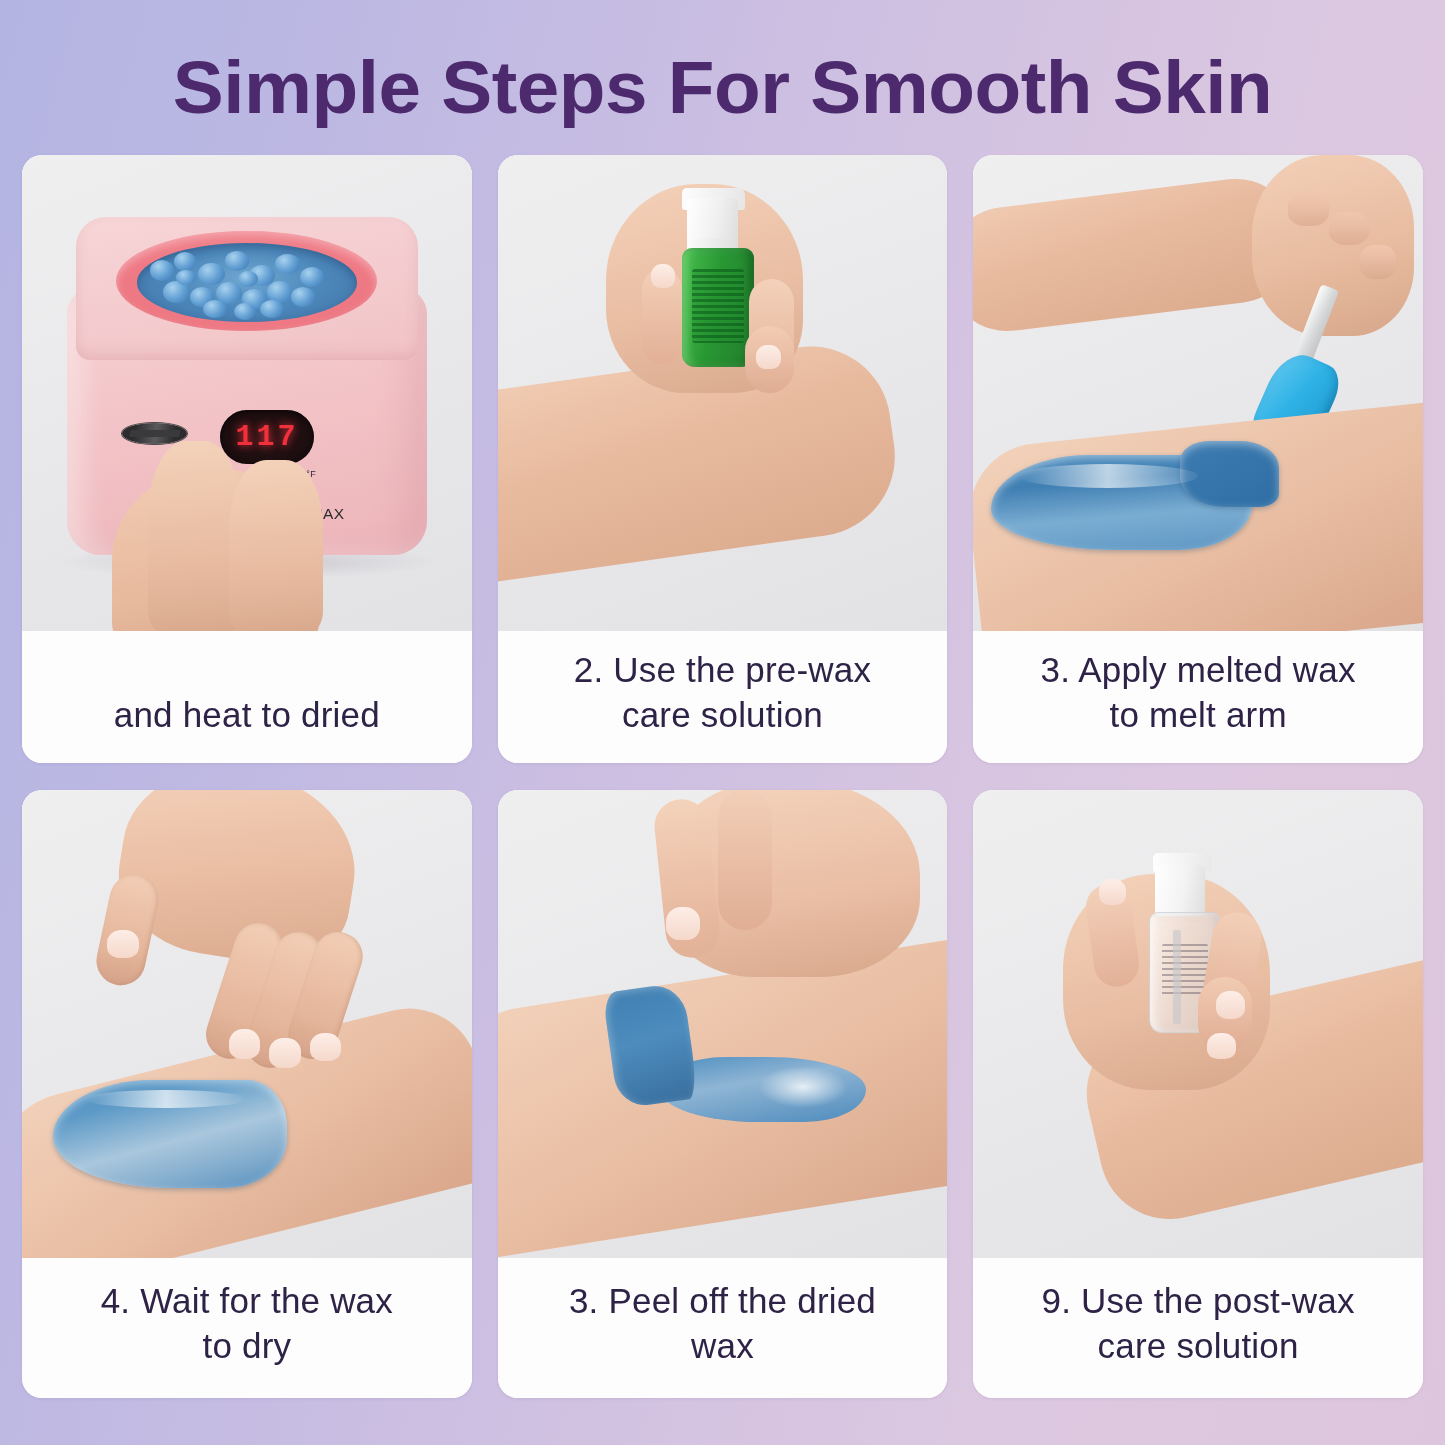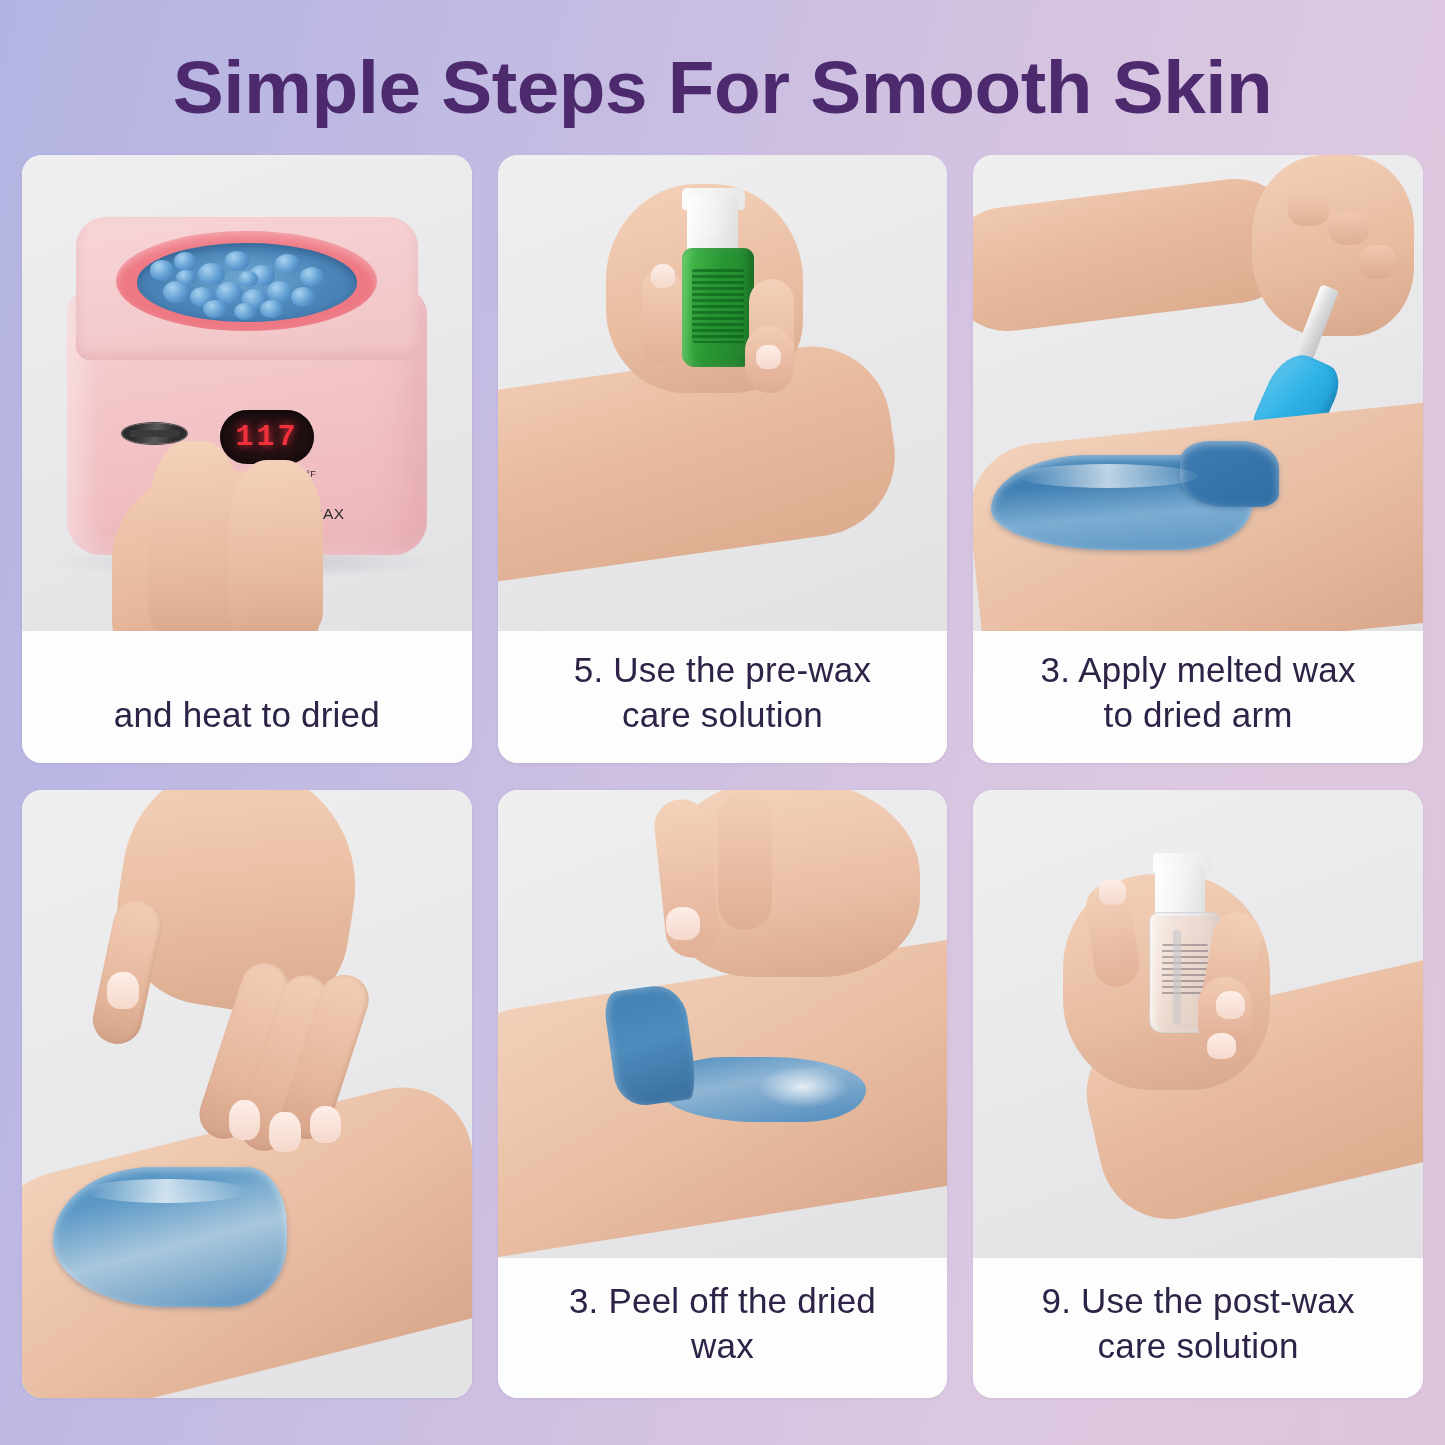--- a/index.html
+++ b/index.html
@@ -578,21 +578,21 @@
 
       <div class="finger" style="left:32%;top:24%;width:9%;height:20%;background:linear-gradient(180deg,#f3cfb7,#e2b096);"></div>
       <div class="finger" style="left:56%;top:26%;width:10%;height:22%;background:linear-gradient(180deg,#f4d1ba,#e3b298);"></div>
       <div class="finger" style="left:55%;top:36%;width:11%;height:14%;background:linear-gradient(180deg,#f2ccb4,#dfac92);"></div>
       <div class="nail" style="left:34%;top:23%;width:5.5%;height:5%;"></div>
       <div class="nail" style="left:57.5%;top:40%;width:5.5%;height:5%;"></div>
     </div>
 
     <div class="step-caption">
       <span>
-        <span>5. Use the pre-wax</span><br>
+        <span>2. Use the pre-wax</span><br>
         <span>care solution</span>
       </span>
     </div>
   </div>
 
   <div class="step-card row-1">
     <div class="step-photo">
       <div class="photo-bg"></div>
 
       <div class="arm skin p3-forearm"></div>
@@ -606,21 +606,21 @@
 
       <div class="arm skin2 p3-lower-arm"></div>
       <div class="wax-stroke p3-wax"></div>
       <div class="wax-stroke p3-wax2"></div>
       <div class="p3-wax-sheen"></div>
     </div>
 
     <div class="step-caption">
       <span>
         <span>3. Apply melted wax</span><br>
-        <span>to dried arm</span>
+        <span>to melt arm</span>
       </span>
     </div>
   </div>
 
   <div class="step-card row-2">
     <div class="step-photo">
       <div class="photo-bg"></div>
 
       <div class="arm skin2 p4-arm"></div>
       <div class="hand-blob p4-hand"></div>
@@ -631,20 +631,26 @@
       <div class="finger p4-finger" style="left:62%;top:30%;width:11%;height:28%;transform:rotate(18deg);"></div>
       <div class="nail" style="left:19%;top:30%;width:7%;height:6%;"></div>
       <div class="nail" style="left:46%;top:51%;width:7%;height:6.5%;"></div>
       <div class="nail" style="left:55%;top:53%;width:7%;height:6.5%;"></div>
       <div class="nail" style="left:64%;top:52%;width:7%;height:6%;"></div>
 
       <div class="wax-stroke p4-wax"></div>
       <div style="position:absolute;left:14%;top:64%;width:36%;height:4%;background:linear-gradient(90deg,rgba(255,255,255,0),rgba(255,255,255,.7),rgba(255,255,255,0));border-radius:50%;"></div>
     </div>
 
+    <div class="step-caption">
+      <span>
+        <span>4. Wait for the wax</span><br>
+        <span>to dry</span>
+      </span>
+    </div>
   </div>
 
   <div class="step-card row-2">
     <div class="step-photo">
       <div class="photo-bg"></div>
 
       <div class="arm skin2 p5-arm"></div>
       <div class="hand-blob p5-hand"></div>
 
       <div class="finger" style="left:36%;top:2%;width:12%;height:34%;border-radius:34px;background:linear-gradient(180deg,#f4d2ba,#e2b197);transform:rotate(-6deg);"></div>

